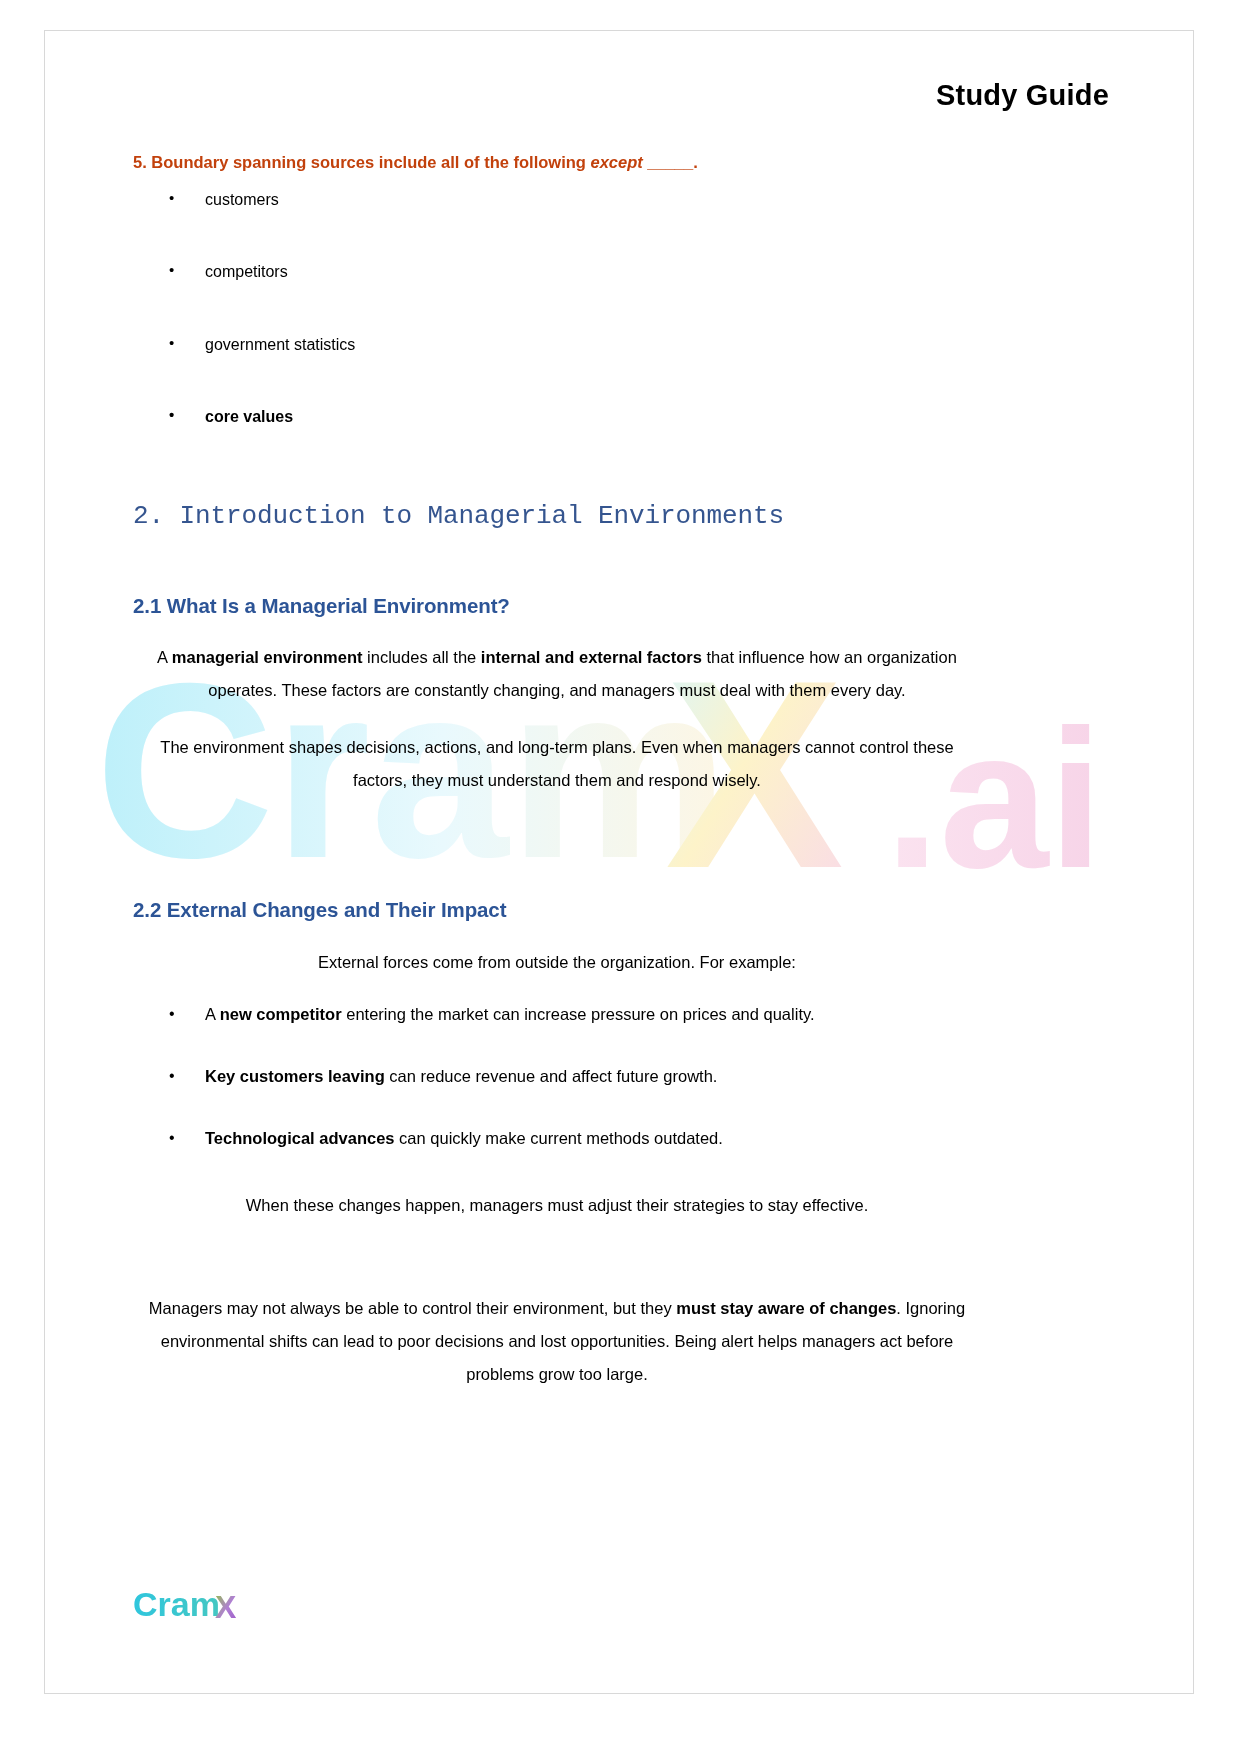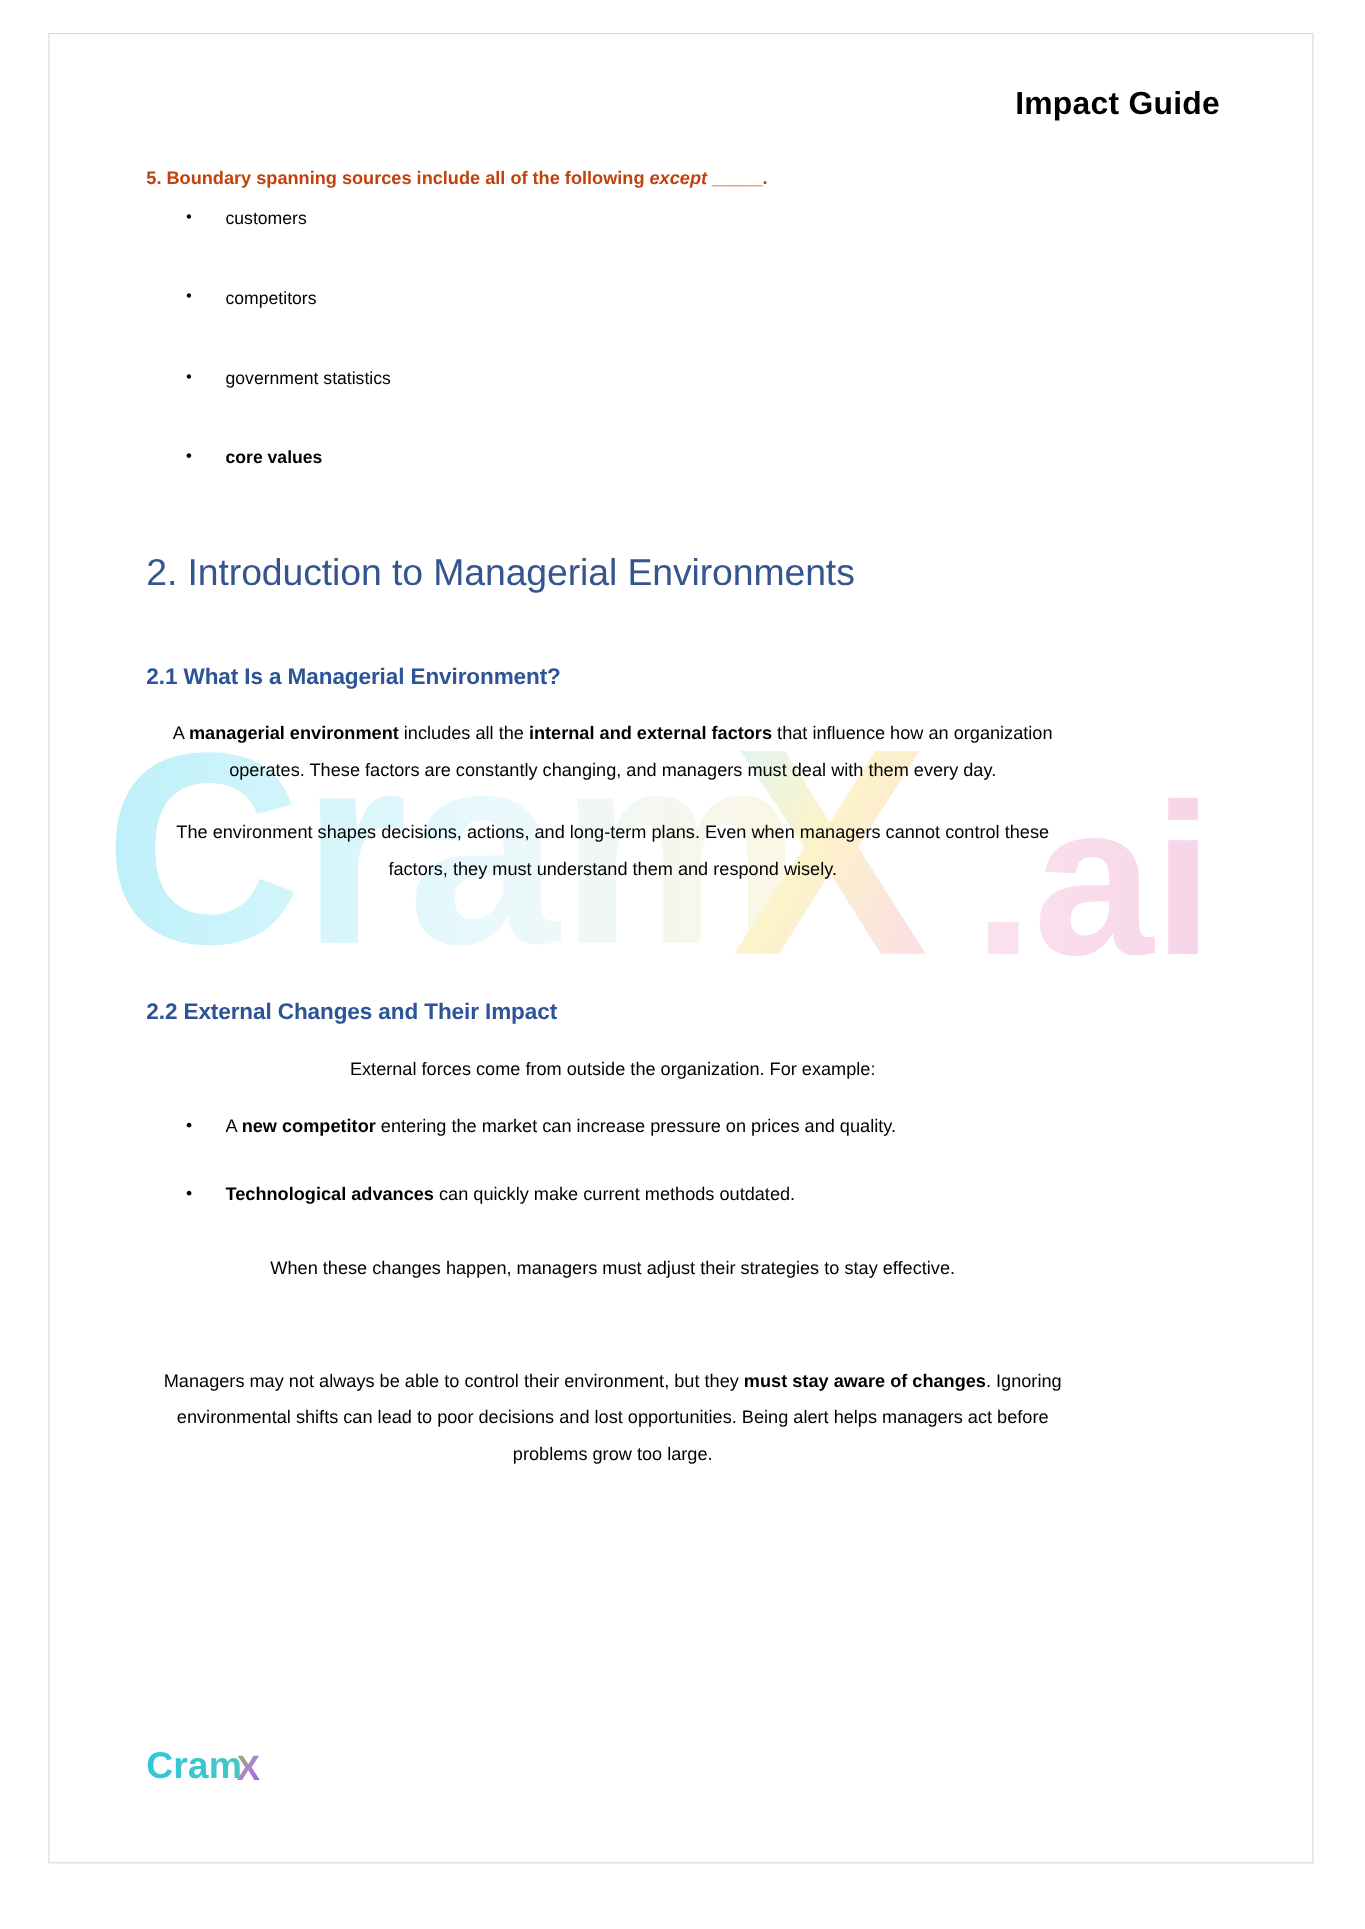--- a/index.html
+++ b/index.html
@@ -83,26 +83,27 @@
     position: absolute;
     left: 36px;
     top: -2px;
     font-size: 15px;
     color: #000;
   }
   ul.choices li.answer { font-weight: bold; }
 
   
   h1.sec {
-    font-size: 34px;
+    font-size: 26px;
     font-weight: 400;
     color: #35558f;
     margin: 72px 0 0 0;
     line-height: 1.25;
     letter-spacing: -0.1px;
+    font-family: Liberation Mono, monospace;
   }
   h2.subsec {
     font-size: 20.5px;
     font-weight: bold;
     color: #2c5496;
     margin: 60px 0 22px 0;
     line-height: 1.3;
     letter-spacing: -0.1px;
   }
   h2.subsec.tight { margin-top: 58px; }
@@ -179,21 +180,21 @@
         </linearGradient>
       </defs>
       <text x="0" y="186" font-family="'Liberation Sans', sans-serif" font-size="248" font-weight="bold" fill="url(#wmGradA)">Cram</text>
       <text x="570" y="196" font-family="'Liberation Sans', sans-serif" font-size="268" font-weight="bold" fill="url(#wmGradB)">X</text>
       <text x="790" y="196" font-family="'Liberation Sans', sans-serif" font-size="196" font-weight="bold" fill="url(#wmGradC)">.ai</text>
     </svg>
   </div>
 
   <div class="content">
 
-    <div class="doc-header">Impact Guide</div>
+    <div class="doc-header">Study Guide</div>
 
     <p class="question">
       <span>5. Boundary spanning sources include all of the following </span><em>except</em><span> _____.</span>
     </p>
 
     <ul class="choices">
       <li><span>customers</span></li>
       <li><span>competitors</span></li>
       <li><span>government statistics</span></li>
       <li class="answer"><span>core values</span></li>
@@ -213,20 +214,23 @@
 
     <h2 class="subsec tight">2.2 External Changes and Their Impact</h2>
 
     <p class="body">External forces come from outside the organization. For example:</p>
 
     <ul class="points">
       <li>
         <span>A </span><b>new competitor</b><span> entering the market can increase pressure on prices and quality.</span>
       </li>
       <li>
+        <span></span><b>Key customers leaving</b><span> can reduce revenue and affect future growth.</span>
+      </li>
+      <li>
         <span></span><b>Technological advances</b><span> can quickly make current methods outdated.</span>
       </li>
     </ul>
 
     <p class="body">When these changes happen, managers must adjust their strategies to stay effective.</p>
 
     <div class="spacer-md"></div>
 
 
     <p class="body">

